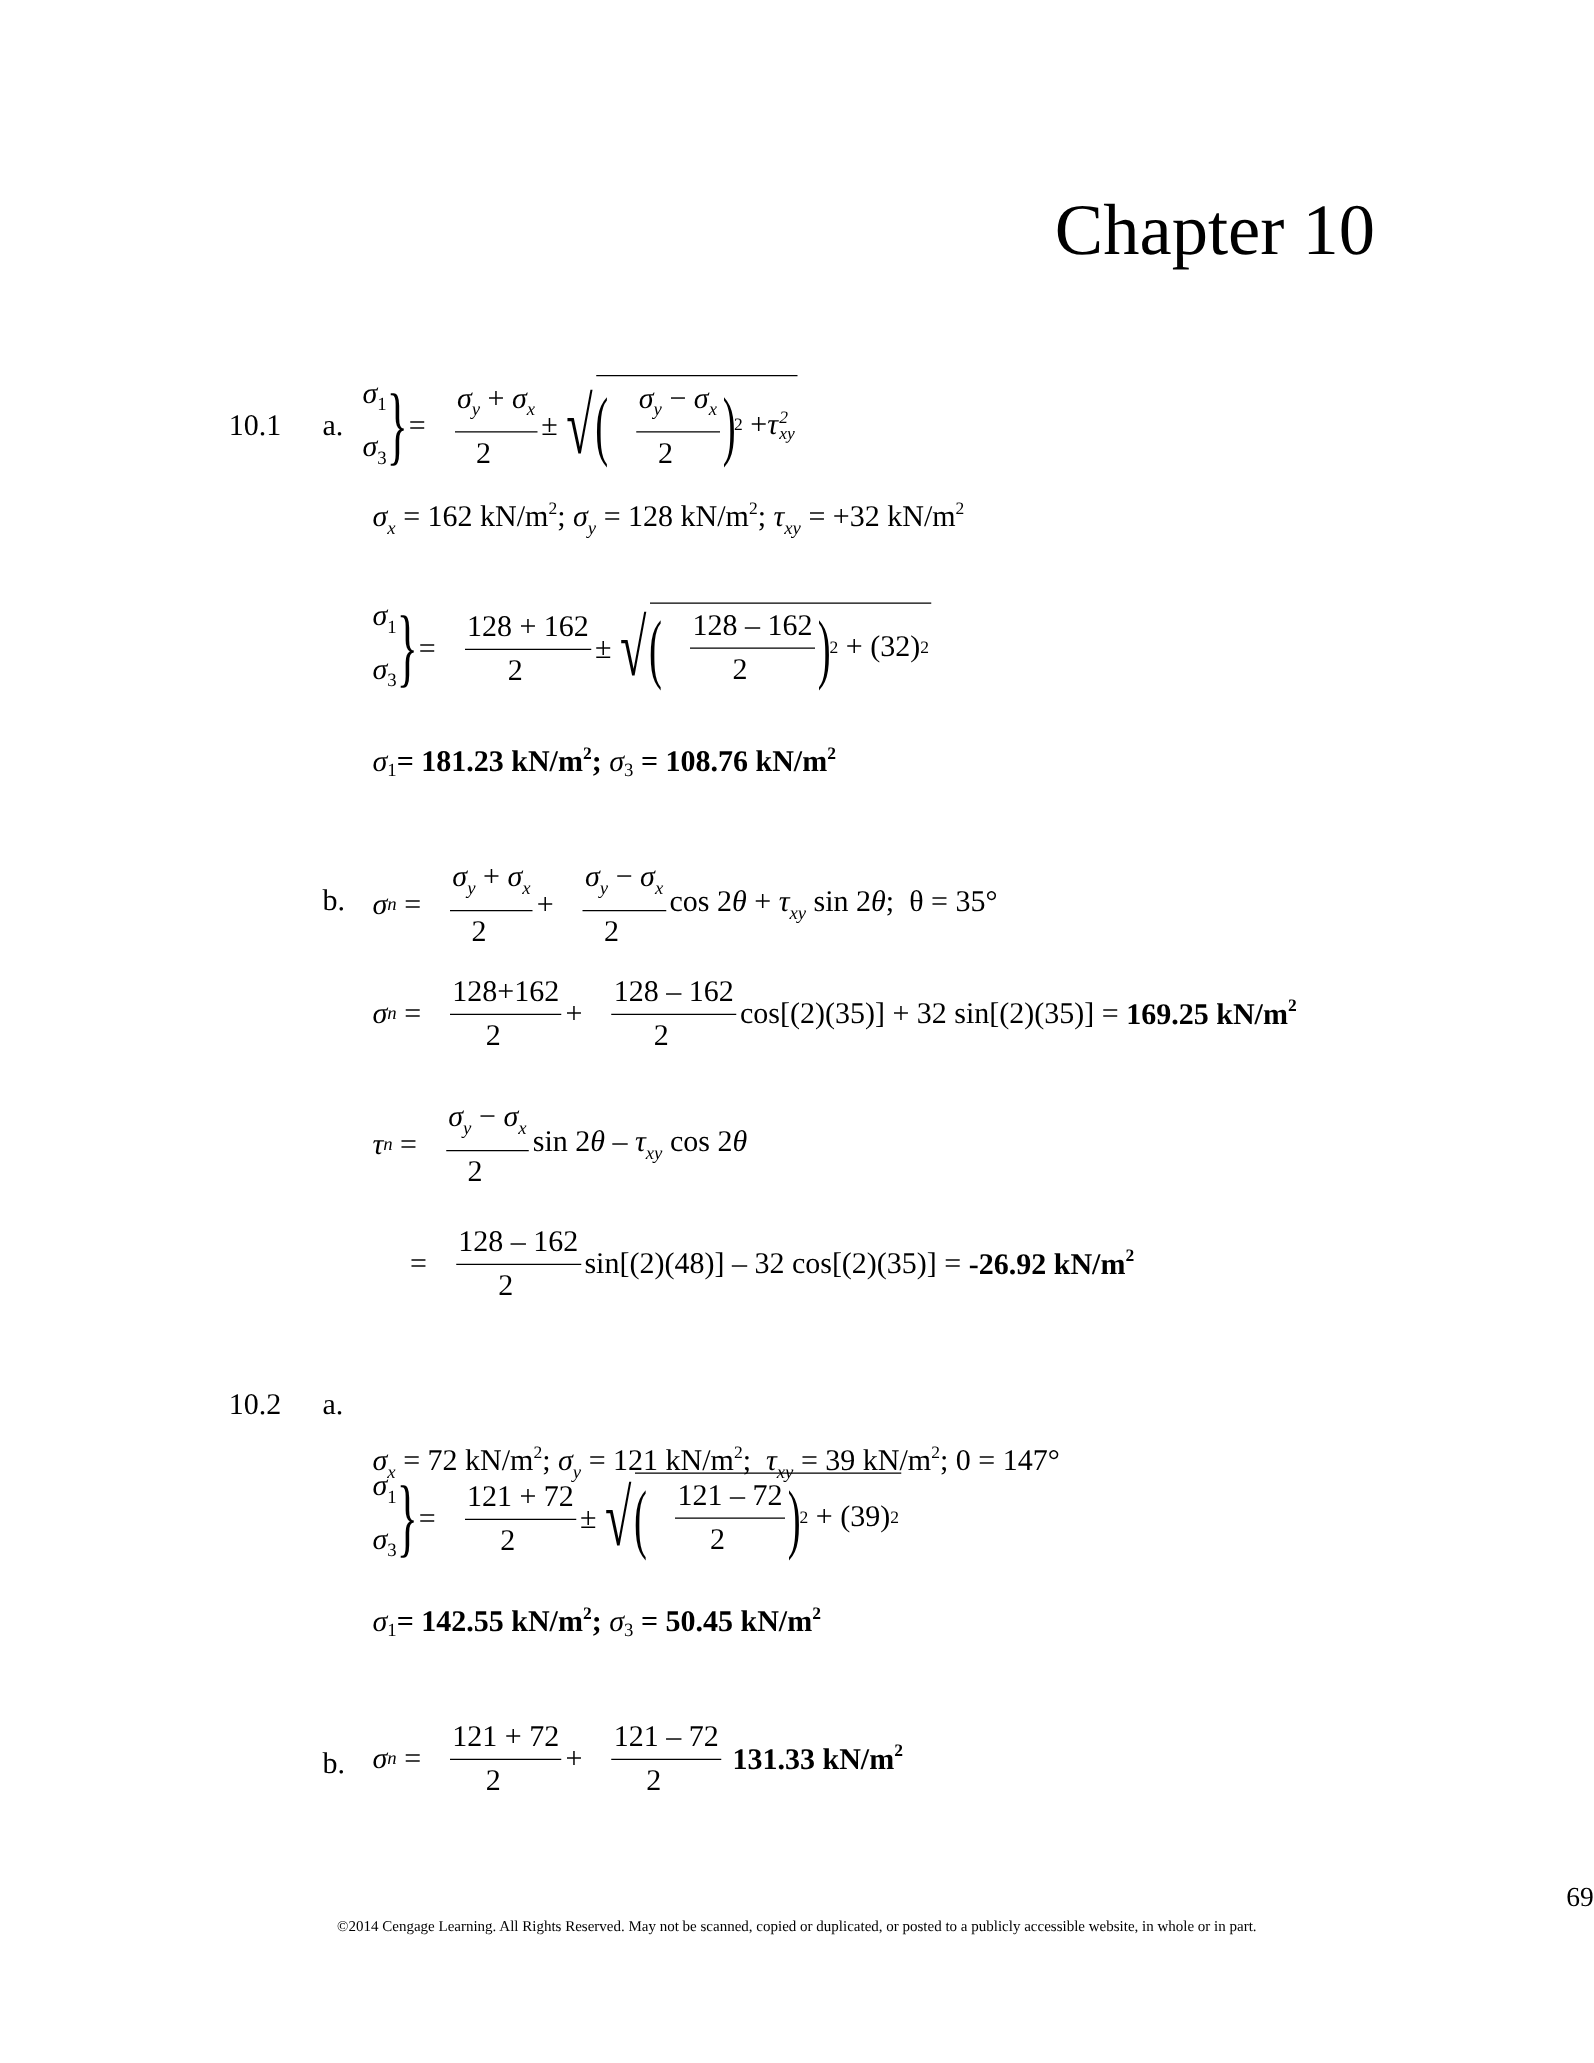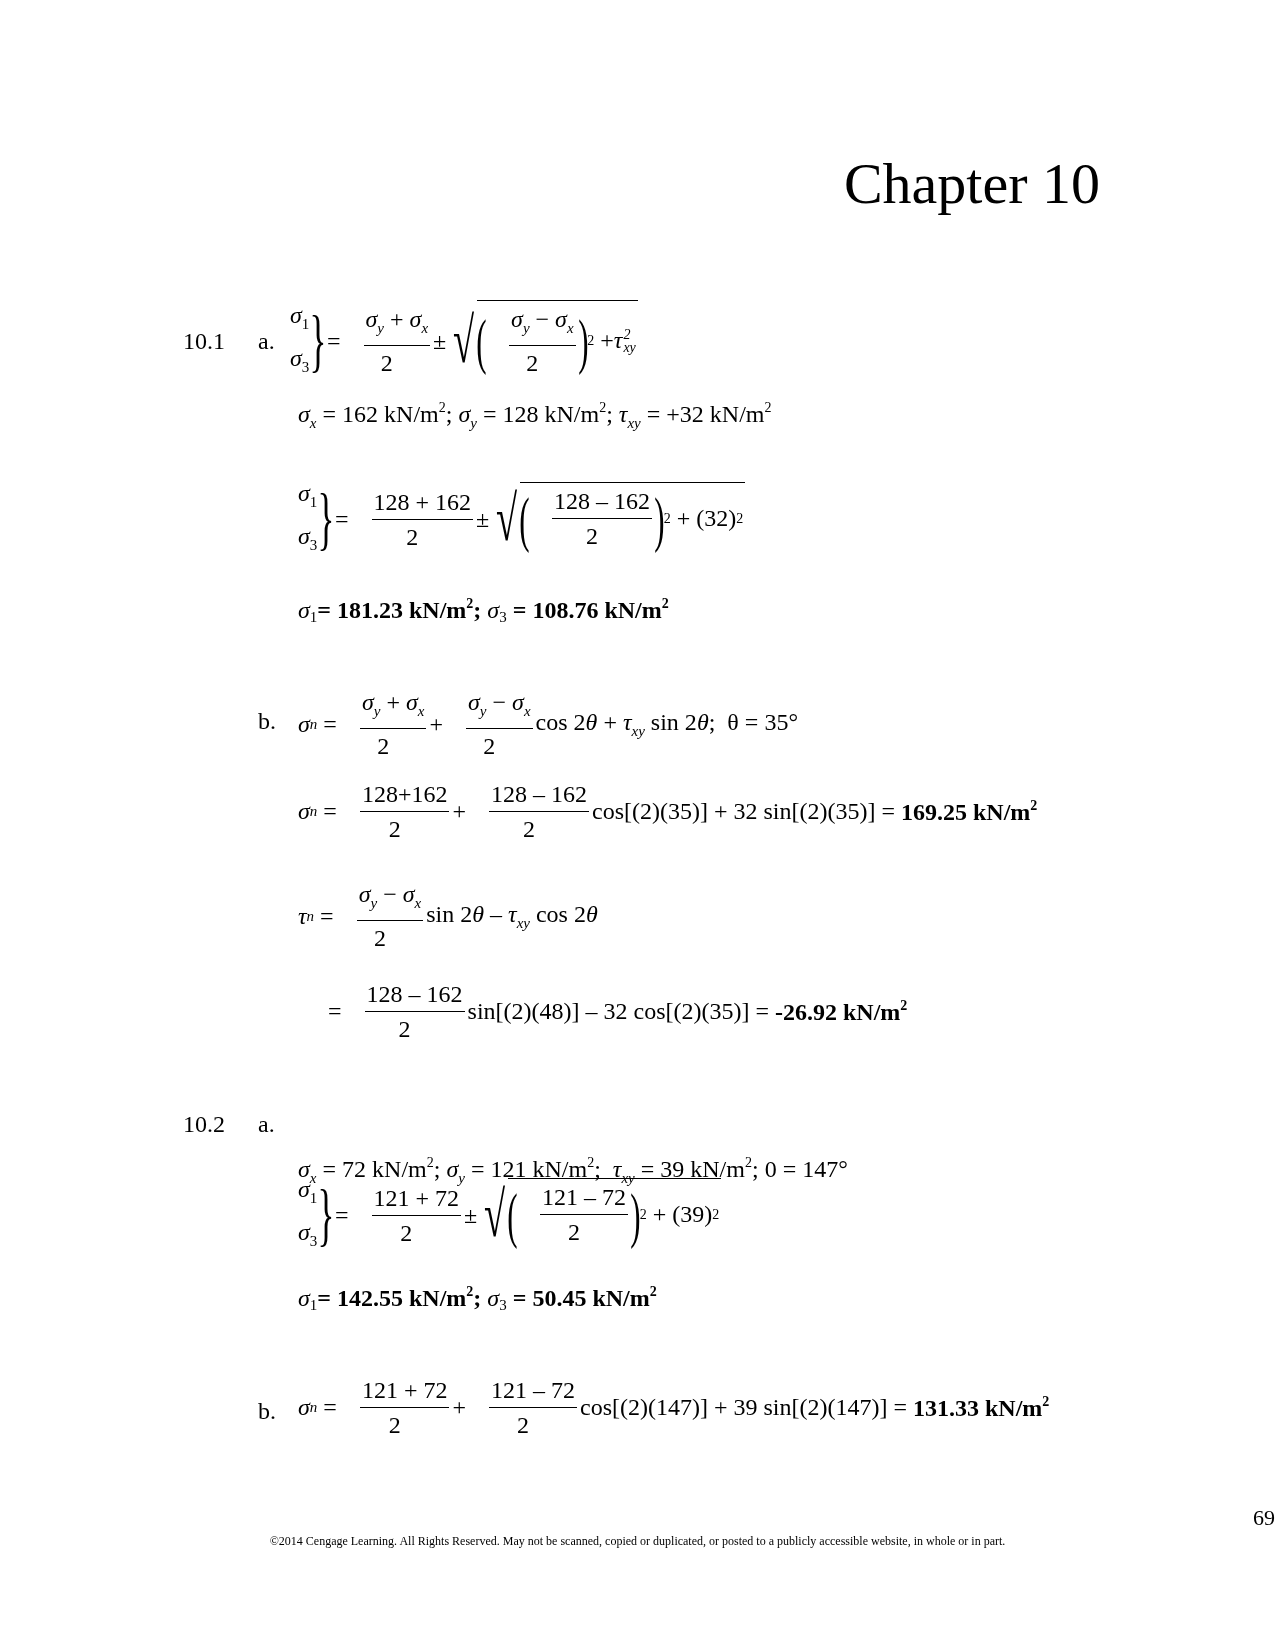--- a/index.html
+++ b/index.html
@@ -165,17 +165,17 @@
 <div class="abs row" style="left:298px;top:1376px;">
   <span class="g">σ</span><span class="sub">n</span>&nbsp;=
   <span class="frac">
       <span class="num">121 + 72</span>
       <span class="den">2</span>
     </span>+
   <span class="frac">
       <span class="num">121 – 72</span>
       <span class="den">2</span>
     </span>
-  <span>cos[(2)(147)] + 39 sin[(2)(147)] = </span>&nbsp;<span class="b"><span>131.33 kN/m</span><span class="sup">2</span></span>
+  &nbsp;<span class="b"><span>131.33 kN/m</span><span class="sup">2</span></span>
 </div>
 
 <div class="abs footer-pg">69</div>
 <div class="abs footer-copy">©2014 Cengage Learning. All Rights Reserved. May not be scanned, copied or duplicated, or posted to a publicly accessible website, in whole or in part.</div>
 
 </body></html>

